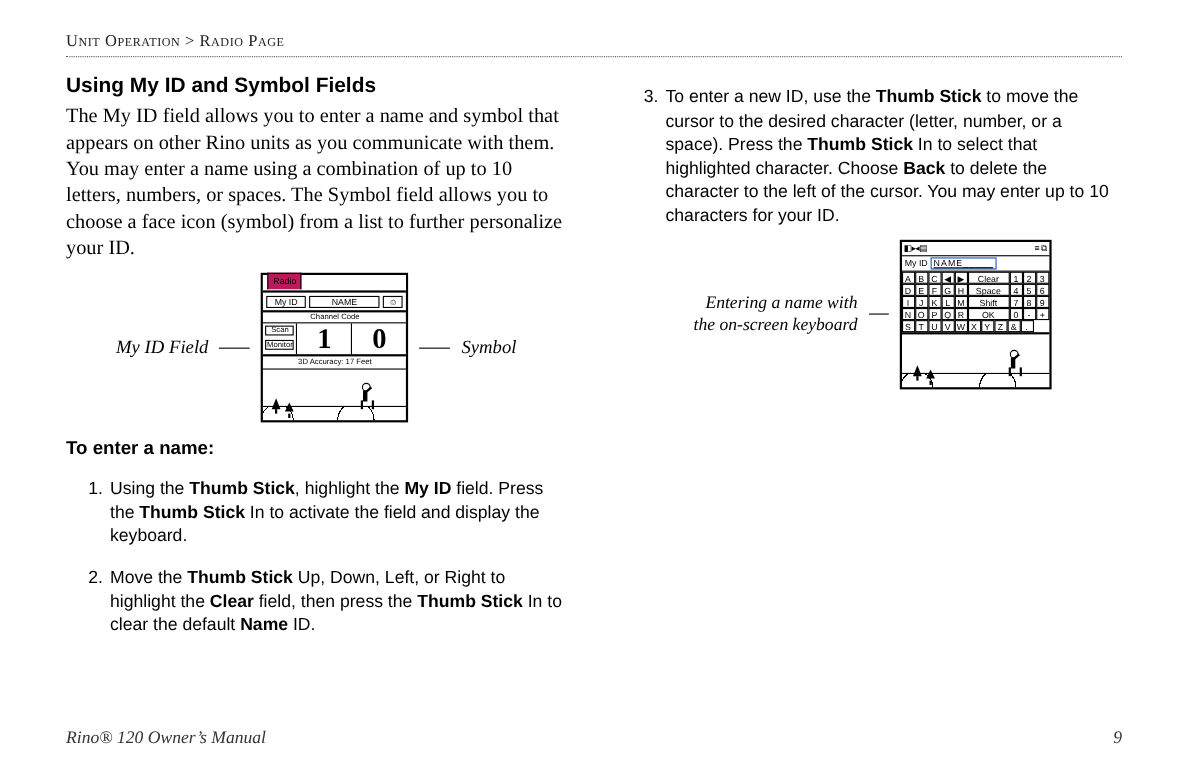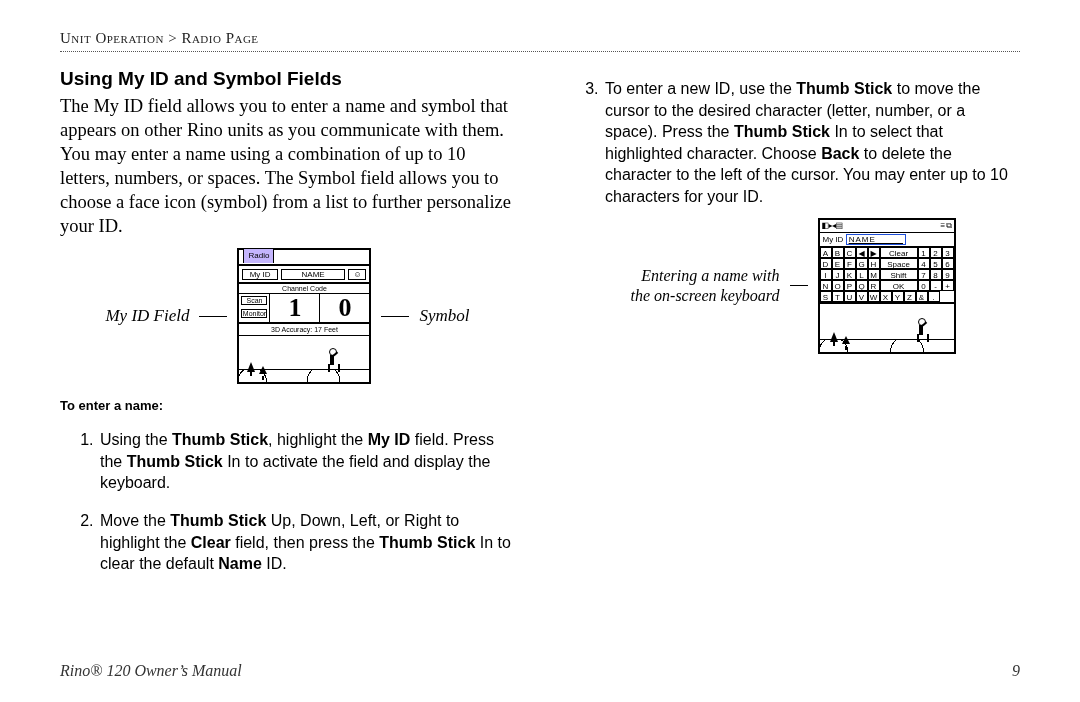--- a/index.html
+++ b/index.html
@@ -66,21 +66,21 @@
   .leader {
     display:inline-block;
     width: 28px;
     height: 0;
     border-top: 1px solid #000;
     vertical-align: middle;
   }
   .subhead {
     font-family: Arial, Helvetica, sans-serif;
     font-weight: bold;
-    font-size: 13px;
+    font-size: 17px;
     margin: 8px 0 2px 0;
   }
   ol.steps {
     font-family: Arial, Helvetica, sans-serif;
     font-size: 16px;
     line-height: 1.35;
     margin: 0 0 0 16px;
     padding-left: 22px;
   }
   ol.steps li {
@@ -115,21 +115,21 @@
     background: #fff;
     text-align: center;
     border-bottom: 2px solid #000;
     position: relative;
     height: 14px;
     line-height: 14px;
   }
   .ds-title .tab {
     position:absolute; left:4px; top:-2px;
     border:1px solid #000; border-bottom:none;
-    padding: 0 4px; font-size:8px; background:#c4b5fd;
+    padding: 0 4px; font-size:8px; background:#be185d;
   }
   .ds-idrow {
     display:flex; align-items:center; justify-content:center;
     border-bottom: 2px solid #000;
     height: 16px; gap:3px; padding:0 3px;
   }
   .ds-idrow .chip {
     border:1px solid #000; padding:0 2px; font-size:8px; flex:1; text-align:center;
   }
   .ds-chan {

